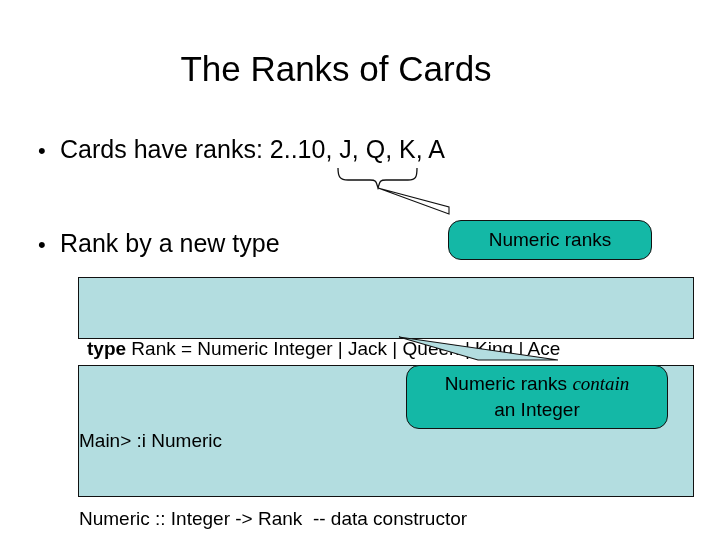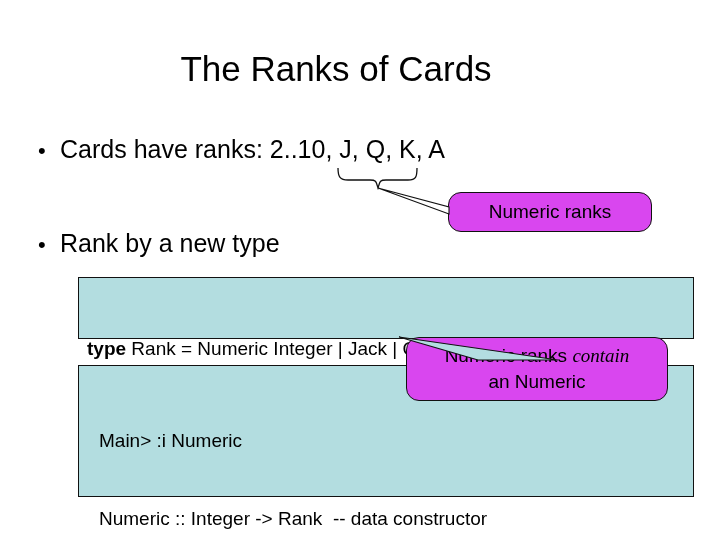--- a/index.html
+++ b/index.html
@@ -71,40 +71,41 @@
     top: 277px;
     width: 616px;
     height: 62px;
     padding: 6px 0 0 8px;
   }
   #code-box-2 {
     left: 78px;
     top: 365px;
     width: 616px;
     height: 132px;
-    padding: 10px 0 0 20px;
+    padding: 10px 0 0 0;
   }
   .code-line { display: block; }
   .code-line.indent { padding-left: 28px; }
   .kw { font-weight: bold; }
 
   
   .callout {
     position: absolute;
-    background: #d946ef;
+    background: #14b8a6;
     border: 1px solid #111111;
     border-radius: 13px;
     box-sizing: border-box;
     text-align: center;
     font-size: 19px;
     line-height: 24px;
     display: flex;
     align-items: center;
     justify-content: center;
     z-index: 5;
+    margin-top: 28px;
   }
   #callout-numeric-ranks {
     left: 448px;
     top: 192px;
     width: 204px;
     height: 40px;
   }
   #callout-numeric-contain {
     left: 406px;
     top: 337px;
@@ -151,21 +152,21 @@
     <span class="code-line">Numeric :: Integer -&gt; Rank  -- data constructor</span>
     
     
   </div>
 
   <div class="callout" id="callout-numeric-ranks">
     <span>Numeric ranks</span>
   </div>
 
   <div class="callout" id="callout-numeric-contain">
-    <span><span>Numeric ranks </span><span class="em">contain</span><br><span>an Numeric</span></span>
+    <span><span>Numeric ranks </span><span class="em">contain</span><br><span>an Integer</span></span>
   </div>
 
   <svg id="vector-layer" viewBox="0 0 720 540">
 
     <path d="M 338 168
              C 338 177, 340 180, 348 180
              L 370 180
              C 376 180, 376 181, 378 188
              C 380 181, 380 180, 386 180
              L 408 180

